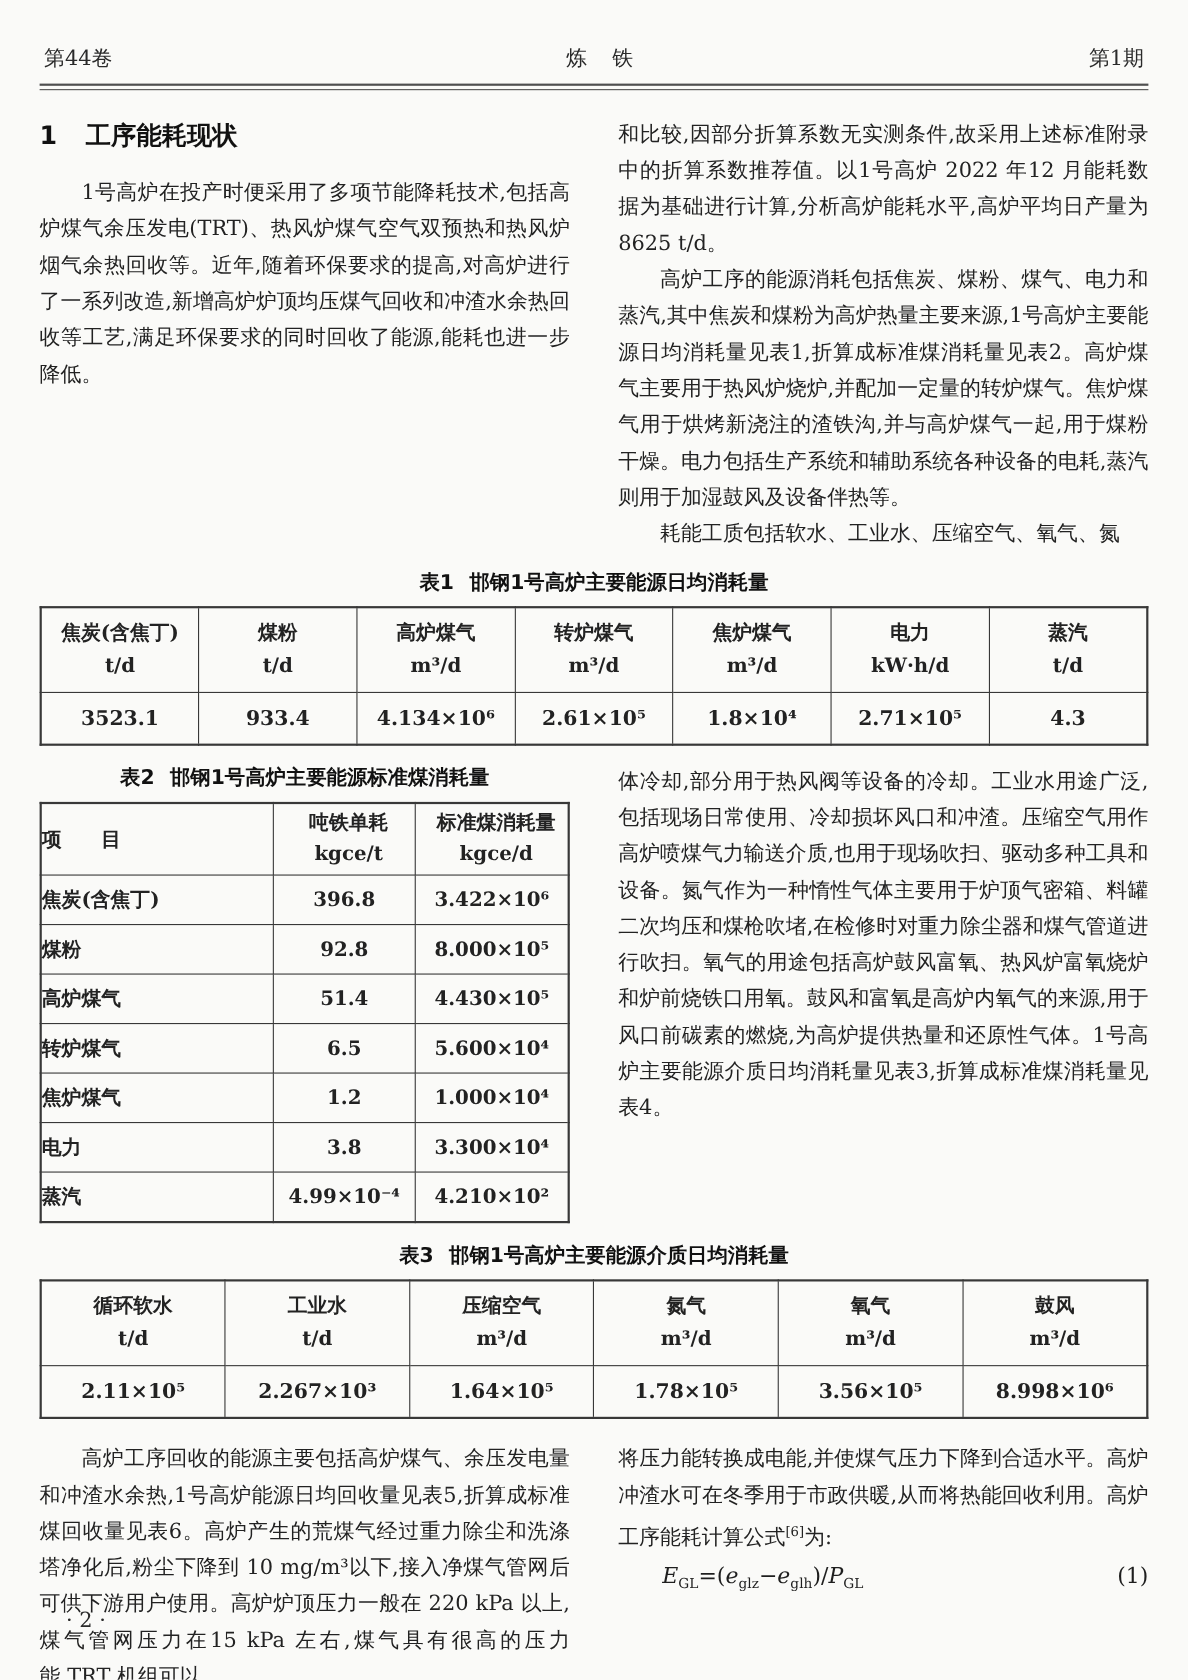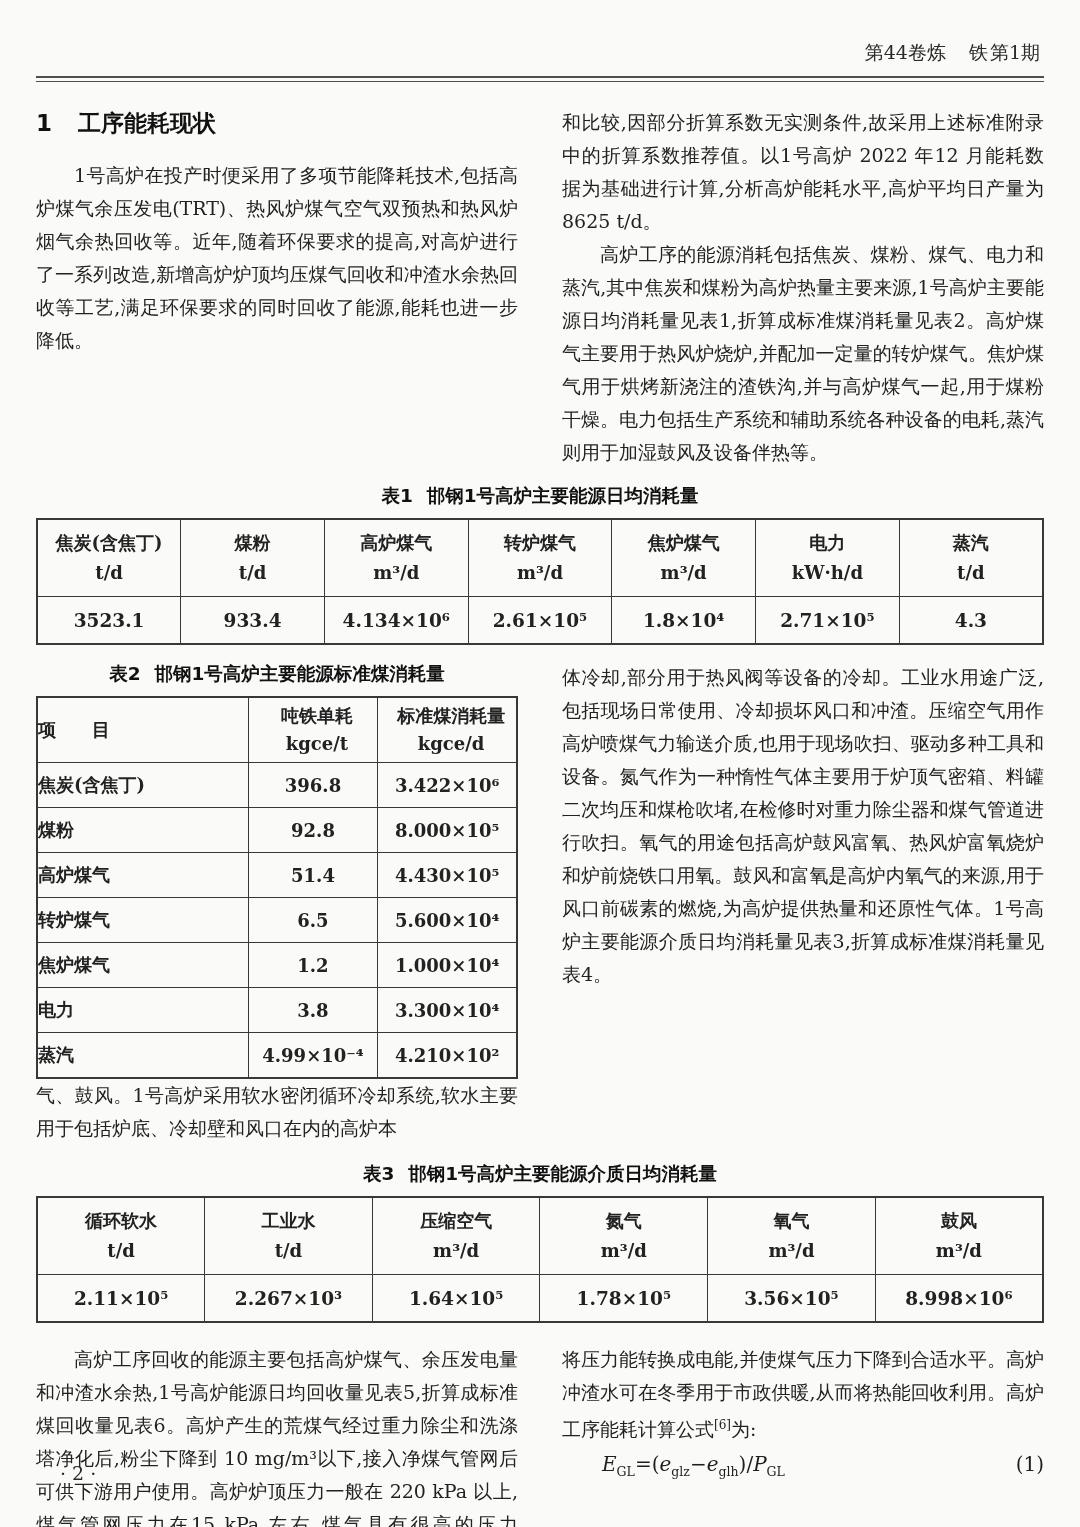--- a/index.html
+++ b/index.html
@@ -4,21 +4,21 @@
 <style>
   html,body{margin:0;padding:0;}
   body{
     width:1080px;height:1527px;
     background:#fafaf8;color:#1e1e1e;
     font-family:"DejaVu Serif","Liberation Serif",serif;
     position:relative;overflow:hidden;
   }
   .page{box-sizing:border-box;width:1080px;height:1527px;padding:34px 36px 0;position:relative;}
   
-  .page-header{display:flex;justify-content:flex-end;align-items:baseline;
+  .page-header{display:flex;justify-content:space-between;align-items:baseline;
     font-size:19px;padding:6px 4px 10px;color:#2a2a2a;}
   .page-header .center{letter-spacing:2px;}
   .head-rule{height:3px;border-top:2.5px solid #4f4f4f;border-bottom:1px solid #4f4f4f;margin-bottom:24px;}
   
   .two-col{display:flex;gap:44px;}
   .col{width:484px;}
   p.body{font-size:19px;line-height:33px;text-align:justify;margin:0;color:#222;}
   p.body.indent{text-indent:2em;}
   sup.ref{font-size:12px;}
   
@@ -65,20 +65,21 @@
   <div class="two-col">
     <div class="col">
       <h2 class="section">
         <span class="num">1</span><span>工序能耗现状</span>
       </h2>
       <p class="body indent">1号高炉在投产时便采用了多项节能降耗技术,包括高炉煤气余压发电(TRT)、热风炉煤气空气双预热和热风炉烟气余热回收等。近年,随着环保要求的提高,对高炉进行了一系列改造,新增高炉炉顶均压煤气回收和冲渣水余热回收等工艺,满足环保要求的同时回收了能源,能耗也进一步降低。</p>
     </div>
     <div class="col">
       <p class="body">和比较,因部分折算系数无实测条件,故采用上述标准附录中的折算系数推荐值。以1号高炉 2022 年12 月能耗数据为基础进行计算,分析高炉能耗水平,高炉平均日产量为 8625 t/d。</p>
       <p class="body indent">高炉工序的能源消耗包括焦炭、煤粉、煤气、电力和蒸汽,其中焦炭和煤粉为高炉热量主要来源,1号高炉主要能源日均消耗量见表1,折算成标准煤消耗量见表2。高炉煤气主要用于热风炉烧炉,并配加一定量的转炉煤气。焦炉煤气用于烘烤新浇注的渣铁沟,并与高炉煤气一起,用于煤粉干燥。电力包括生产系统和辅助系统各种设备的电耗,蒸汽则用于加湿鼓风及设备伴热等。</p>
+      <p class="body indent">耗能工质包括软水、工业水、压缩空气、氧气、氮</p>
     </div>
   </div>
 
   <div class="tbl-block mt14">
     <div class="tbl-title">
       <span class="lbl">表1</span><span>邯钢1号高炉主要能源日均消耗量</span>
     </div>
     <table class="grid">
       <tbody>
       <tr>
@@ -177,21 +178,20 @@
           <td>3.8</td>
           <td>3.300×10⁴</td>
         </tr>
         <tr>
           <td class="item">蒸汽</td>
           <td>4.99×10⁻⁴</td>
           <td>4.210×10²</td>
         </tr>
         </tbody>
       </table>
-      <p class="body mt14">气、鼓风。1号高炉采用软水密闭循环冷却系统,软水主要用于包括炉底、冷却壁和风口在内的高炉本</p>
     </div>
     <div class="col">
       <p class="body">体冷却,部分用于热风阀等设备的冷却。工业水用途广泛,包括现场日常使用、冷却损坏风口和冲渣。压缩空气用作高炉喷煤气力输送介质,也用于现场吹扫、驱动多种工具和设备。氮气作为一种惰性气体主要用于炉顶气密箱、料罐二次均压和煤枪吹堵,在检修时对重力除尘器和煤气管道进行吹扫。氧气的用途包括高炉鼓风富氧、热风炉富氧烧炉和炉前烧铁口用氧。鼓风和富氧是高炉内氧气的来源,用于风口前碳素的燃烧,为高炉提供热量和还原性气体。1号高炉主要能源介质日均消耗量见表3,折算成标准煤消耗量见表4。</p>
     </div>
   </div>
 
   <div class="tbl-block mt16">
     <div class="tbl-title">
       <span class="lbl">表3</span><span>邯钢1号高炉主要能源介质日均消耗量</span>
     </div>

